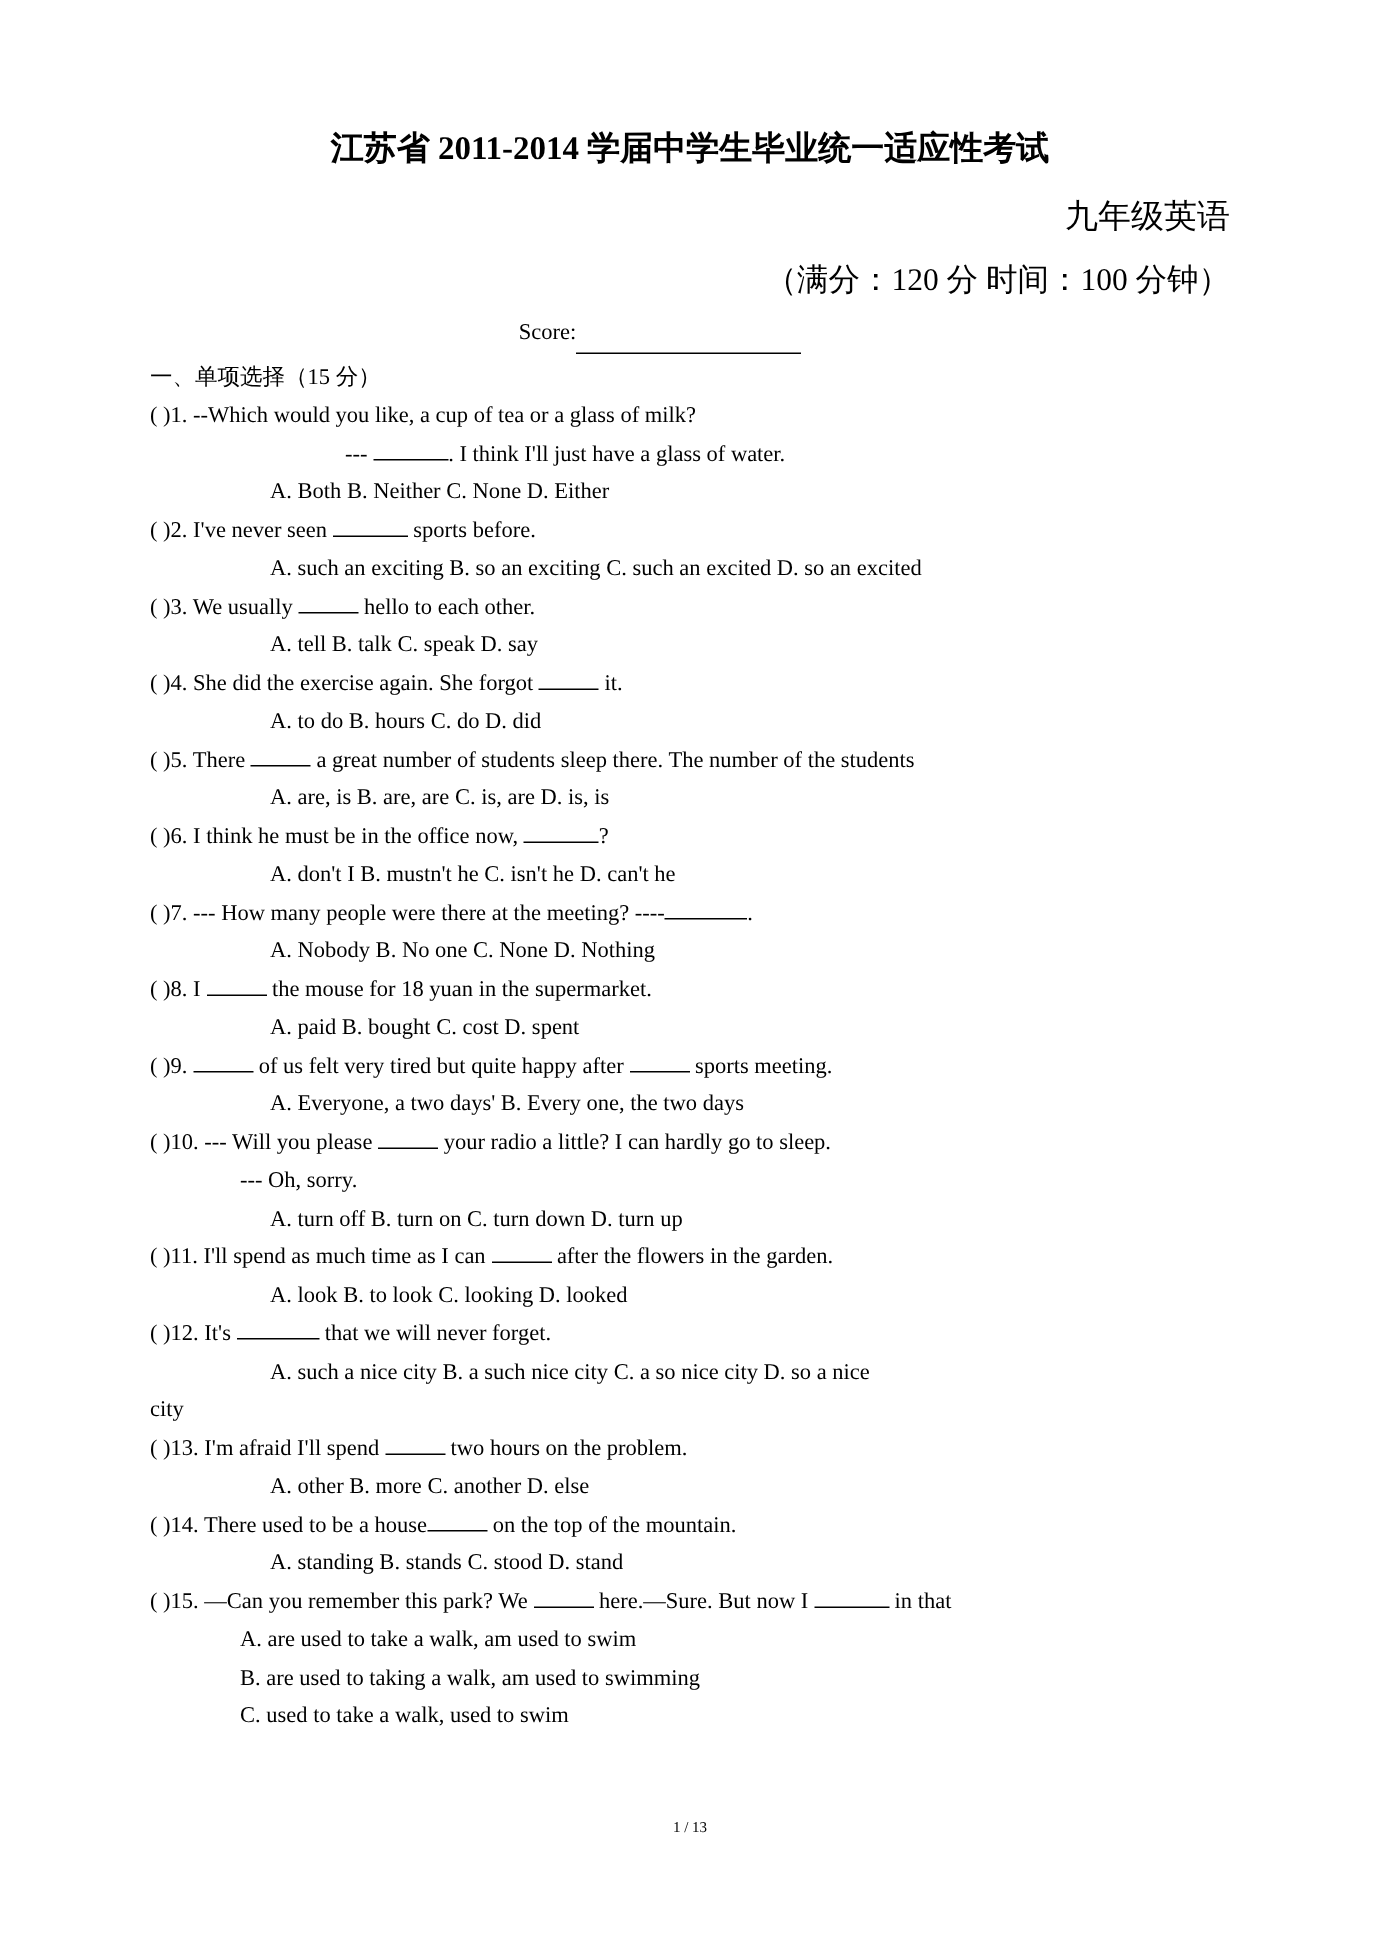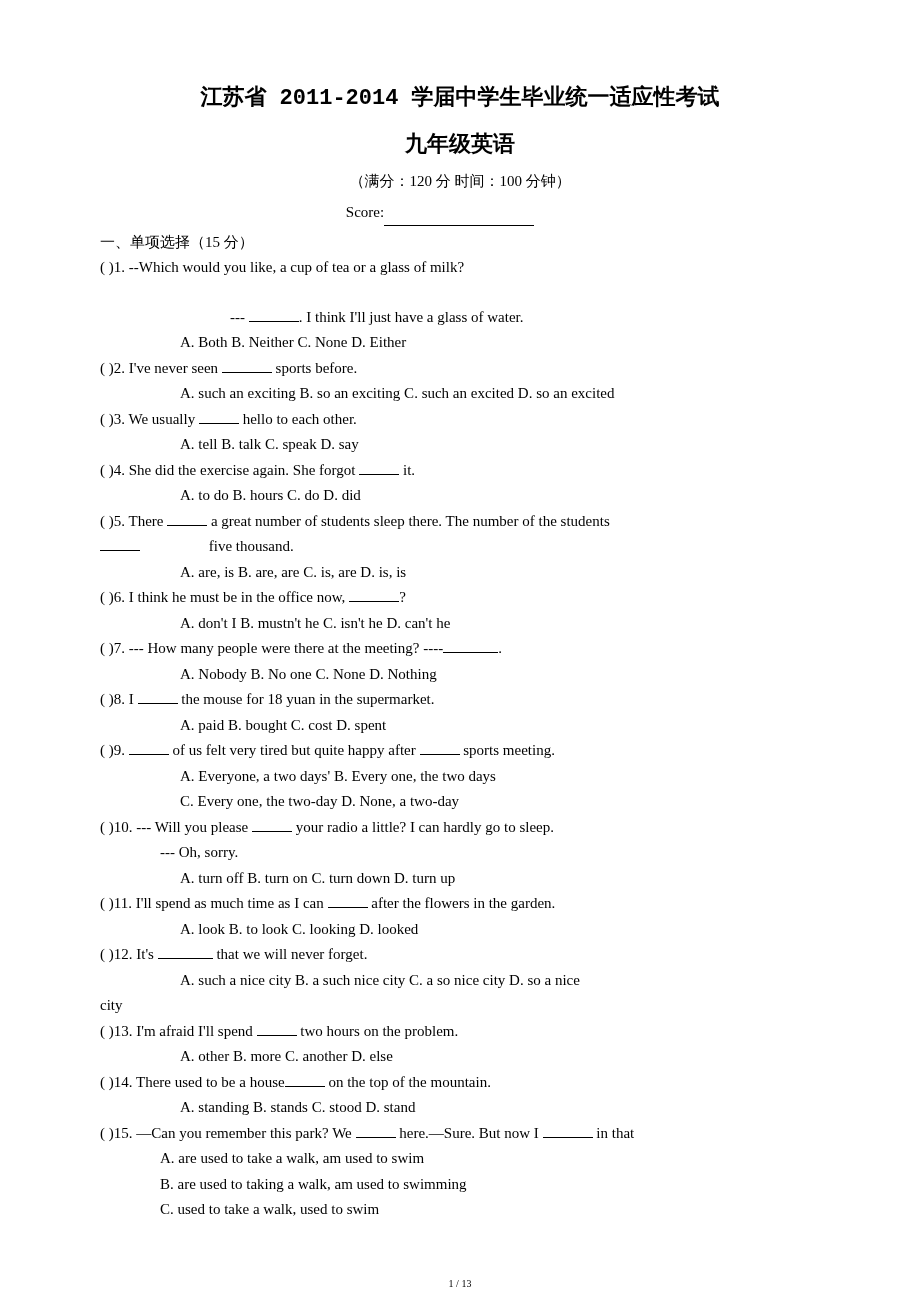--- a/index.html
+++ b/index.html
@@ -9,32 +9,32 @@
       padding: 80px 100px 40px 100px;
       box-sizing: border-box;
       color: #000;
       font-size: 15px;
       line-height: 1.7;
     }
     .title1 {
       text-align: center;
       font-weight: bold;
       font-size: 22px;
-      font-family: Liberation Mono, monospace;
+      font-family: Liberation Serif, serif;
     }
     .title2 {
-      text-align: center;
-      font-weight: bold;
+      text-align: right;
+      font-weight: normal;
       font-size: 22px;
       font-family: "SimHei", "黑体", sans-serif;
       margin-top: 8px;
     }
     .subtitle {
-      text-align: center;
-      font-size: 15px;
+      text-align: right;
+      font-size: 21px;
       margin-top: 6px;
     }
     .score-line {
       text-align: center;
       padding-right: 40px;
       margin-top: 6px;
     }
     .score-blank {
       display: inline-block;
       border-bottom: 1px solid #000;
@@ -58,21 +58,20 @@
     .blank-50 { width: 50px; }
     .blank-55 { width: 55px; }
     .options {
       padding-left: 80px;
     }
     .options-indent2 {
       padding-left: 60px;
     }
     .sub-line {
       padding-left: 130px;
-      margin-top: 24px;
     }
     .continuation {
       padding-left: 65px;
     }
     .flush {
       padding-left: 0;
     }
     .footer {
       text-align: center;
       margin-top: 52px;
@@ -107,21 +106,20 @@
   <div class="options">A. tell    B. talk    C. speak    D. say</div>
 </div>
 
 <div class="question-block">
   <div><span>(    )4. She did the exercise again. She forgot </span><span class="blank blank-40"></span><span> it.</span></div>
   <div class="options">A. to do    B. hours    C. do    D. did</div>
 </div>
 
 <div class="question-block">
   <div><span>(    )5. There </span><span class="blank blank-40"></span><span> a great number of students sleep there. The number of the students</span></div>
-  <div><span class="blank blank-40"></span><span class="continuation">  five thousand.</span></div>
   <div class="options">A. are, is    B. are, are    C. is, are    D. is, is</div>
 </div>
 
 <div class="question-block">
   <div><span>(    )6. I think he must be in the office now, </span><span class="blank blank-50"></span><span>?</span></div>
   <div class="options">A. don't I    B. mustn't he    C. isn't he    D. can't he</div>
 </div>
 
 <div class="question-block">
   <div><span>(    )7. --- How many people were there at the meeting? ----</span><span class="blank blank-55"></span><span>.</span></div>
@@ -129,21 +127,20 @@
 </div>
 
 <div class="question-block">
   <div><span>(    )8. I </span><span class="blank blank-40"></span><span> the mouse for 18 yuan in the supermarket.</span></div>
   <div class="options">A. paid    B. bought    C. cost    D. spent</div>
 </div>
 
 <div class="question-block">
   <div><span>(    )9. </span><span class="blank blank-40"></span><span> of us felt very tired but quite happy after </span><span class="blank blank-40"></span><span> sports meeting.</span></div>
   <div class="options">A. Everyone, a two days'      B. Every one, the two days</div>
-  <div class="options">C. Every one, the two-day    D. None, a two-day</div>
 </div>
 
 <div class="question-block">
   <div><span>(    )10. --- Will you please </span><span class="blank blank-40"></span><span> your radio a little? I can hardly go to sleep.</span></div>
   <div style="padding-left:60px">--- Oh, sorry.</div>
   <div class="options">A. turn off     B. turn on    C. turn down    D. turn up</div>
 </div>
 
 <div class="question-block">
   <div><span>(    )11. I'll spend as much time as I can </span><span class="blank blank-40"></span><span> after the flowers in the garden.</span></div>

